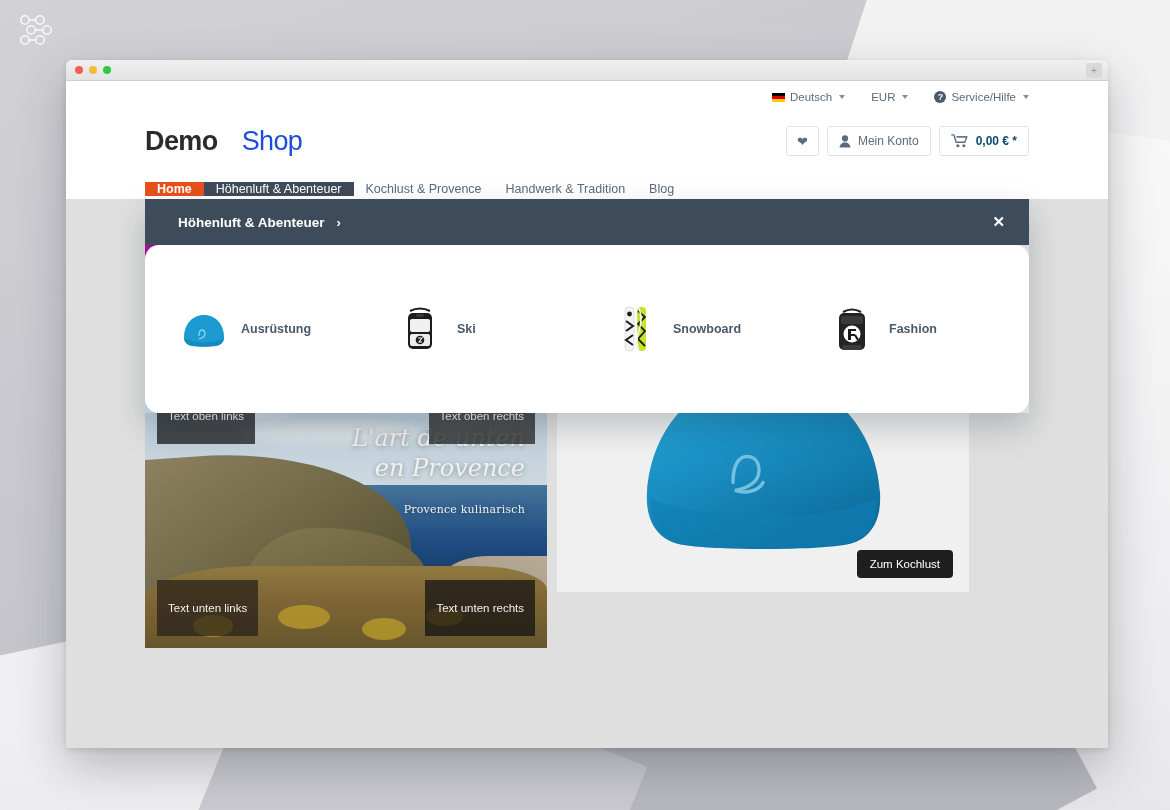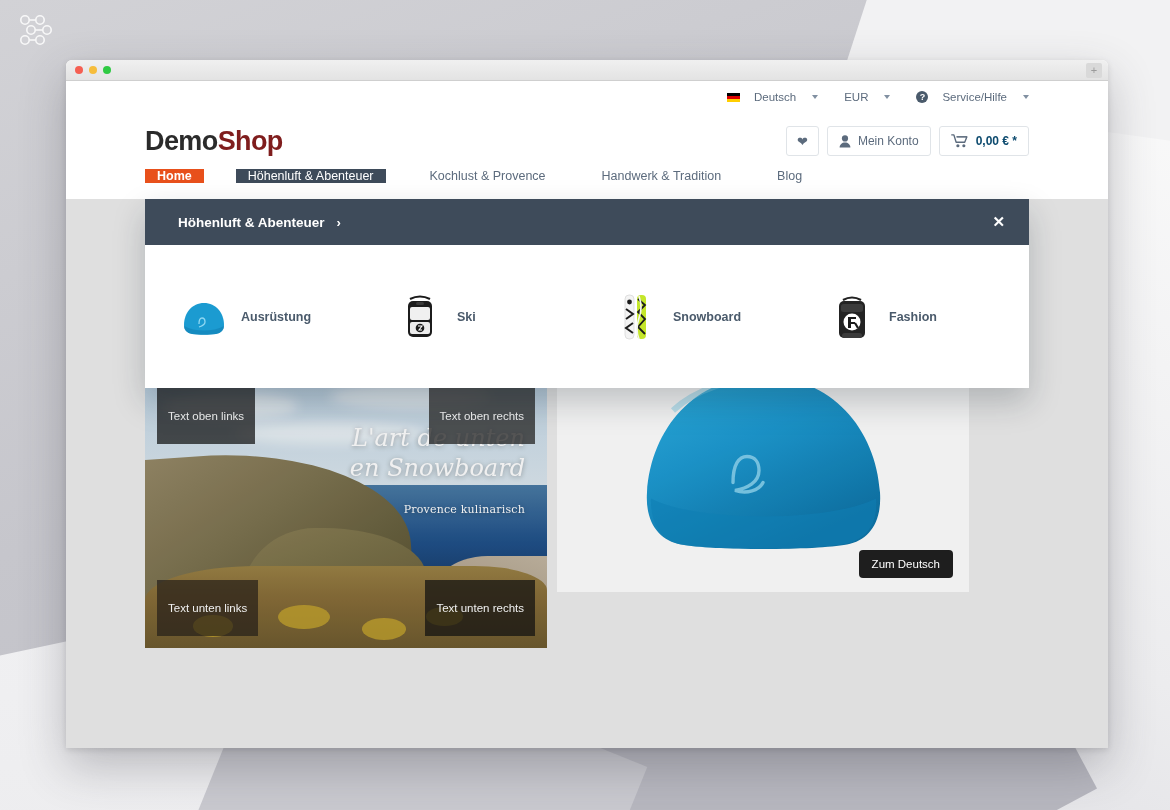--- a/index.html
+++ b/index.html
@@ -84,21 +84,21 @@
 
   
   .shop-inner { width: 884px; margin: 0 auto; }
   #topbar {
     height: 26px;
     display: flex; justify-content: flex-end; align-items: center;
     gap: 26px;
     padding-top: 6px;
     font-size: 11.5px; color: #5c6b7d;
   }
-  .topbar-item { display: flex; align-items: center; gap: 14px; cursor: pointer; }
+  .topbar-item { display: flex; align-items: center; gap: 5px; cursor: pointer; }
   .flag-de {
     width: 13px; height: 9px;
     background: linear-gradient(#000 0 33.3%, #dd0000 33.3% 66.6%, #ffce00 66.6% 100%);
     display: inline-block;
   }
   .caret-down {
     width: 0; height: 0;
     border-left: 3.5px solid transparent;
     border-right: 3.5px solid transparent;
     border-top: 4px solid #8190a1;
@@ -112,21 +112,21 @@
   }
 
   
   #header {
     height: 62px;
     display: flex; align-items: center; justify-content: space-between;
     padding-top: 6px;
   }
   #logo { font-size: 27px; letter-spacing: -.6px; white-space: nowrap; }
   #logo .logo-demo { color: #2b2b2b; font-weight: bold; margin-top: 36px; }
-  #logo .logo-shop { color: #7f1d1d; font-weight: bold; }
+  #logo .logo-shop { color: #1d4ed8; font-weight: normal; margin-left: 24px; }
 
   #search-wrap {
     width: 246px; height: 30px;
     border: 1px solid #dfe3e8; border-radius: 3px;
     background: #fff;
     display: flex; align-items: center;
     padding: 0 0 0 10px;
     margin-left: 40px;
   }
   #search-input {
@@ -151,26 +151,25 @@
     padding: 11px 11px;
     font-size: 12px; color: #5c6b7d;
     cursor: pointer; white-space: nowrap;
   }
   #wishlist-button { padding: 0 10px; }
   .heart-icon { color: #5c6b7d; font-size: 13px; }
   .cart-amount { color: #0c4a6e; font-weight: bold; font-size: 12px; }
 
   
   #mainnav {
-    display: flex; align-items: flex-start;
+    display: flex; align-items: flex-end;
     height: 27px;
     font-size: 12.5px;
     position: relative;
     z-index: 3;
-    gap: 32px;
   }
   .nav-item {
     display: flex; align-items: center;
     padding: 0 12px;
     color: #5c6b7d; cursor: pointer; white-space: nowrap;
   }
   .nav-item.active-home {
     background: #e8501b; color: #fff; font-weight: bold;
   }
   .nav-item.active-open {
@@ -192,23 +191,24 @@
     padding: 0 24px 0 33px;
     color: #fff;
   }
   #mega-title-wrap { display: flex; align-items: center; gap: 12px; }
   #mega-title { font-size: 13.5px; font-weight: bold; }
   .chev-right { font-size: 13px; font-weight: bold; }
   #mega-close { font-size: 15px; font-weight: bold; cursor: pointer; }
 
   #mega-body {
     background: #fff;
-    height: 143px;
+    height: 168px;
     display: flex; align-items: center;
     padding: 0 10px;
+    border-radius: 14px;
   }
   .cat-tile {
     flex: 1;
     display: flex; align-items: center; gap: 14px;
     padding-left: 26px;
     cursor: pointer;
   }
   .cat-label { font-size: 12.5px; font-weight: bold; color: #4a5a6b; }
   .cat-thumb { width: 46px; height: 48px; position: relative; flex: 0 0 auto; }
 
@@ -482,21 +482,21 @@
             <div class="headland2"></div>
             <div class="cliff-right"></div>
             <div class="foreground"></div>
             <div class="scrub" style="left:12%;bottom:4%;width:10%;height:8%"></div>
             <div class="scrub" style="left:33%;bottom:7%;width:13%;height:9%"></div>
             <div class="scrub" style="left:54%;bottom:3%;width:11%;height:8%"></div>
             <div class="scrub" style="left:70%;bottom:8%;width:9%;height:7%"></div>
 
             <div id="provence-headline">
               <span class="line1">L'art de unten</span>
-              <span class="line2">en Snowboard</span>
+              <span class="line2">en Provence</span>
               <span class="line3">Provence kulinarisch</span>
             </div>
 
             <div class="ovl-text ovl-tl">Text oben links</div>
             <div class="ovl-text ovl-tr">Text oben rechts</div>
             <div class="ovl-text ovl-bl">Text unten links</div>
             <div class="ovl-text ovl-br">Text unten rechts</div>
           </div>
 
         </div>
@@ -520,21 +520,21 @@
                   <stop offset="45%" stop-color="#1d9bd3"></stop>
                   <stop offset="100%" stop-color="#0f76aa"></stop>
                 </linearGradient>
               </defs>
               <path d="M126 6 C58 6 14 58 10 122 C8 152 22 170 44 174 C76 180 178 180 210 174 C232 170 245 152 243 122 C239 58 194 6 126 6 Z" fill="url(#beanieGrad)"></path>
               <path d="M14 128 C60 152 192 152 239 128 C241 150 232 168 210 173 C178 180 76 180 44 174 C24 170 13 152 14 128 Z" fill="#1187c0" opacity=".55"></path>
               <path d="M36 40 C60 18 96 8 126 8" fill="none" stroke="#7ed2f0" stroke-width="6" opacity=".45"></path>
               <path d="M96 112 c0 -18 6 -26 14 -26 c8 0 12 6 12 14 c0 12 -12 18 -24 20 c12 4 24 0 28 -8" fill="none" stroke="#8fd7f2" stroke-width="3.4" stroke-linecap="round" opacity=".85"></path>
             </svg>
 
-            <button id="zum-artikel">Zum Deutsch</button>
+            <button id="zum-artikel">Zum Kochlust</button>
           </div>
 
         </div>
       </div>
       <div id="content-dim"></div>
     </div>
 
     <div id="mega-menu">
 
       <div id="mega-header">

